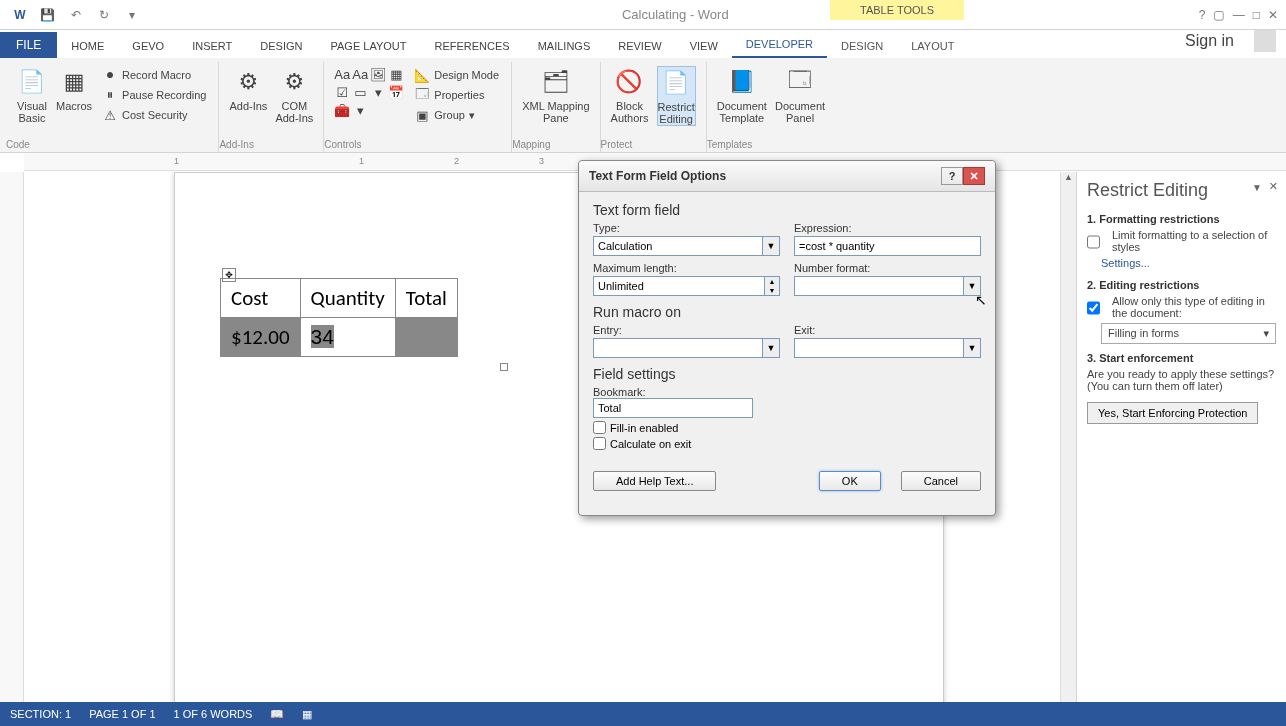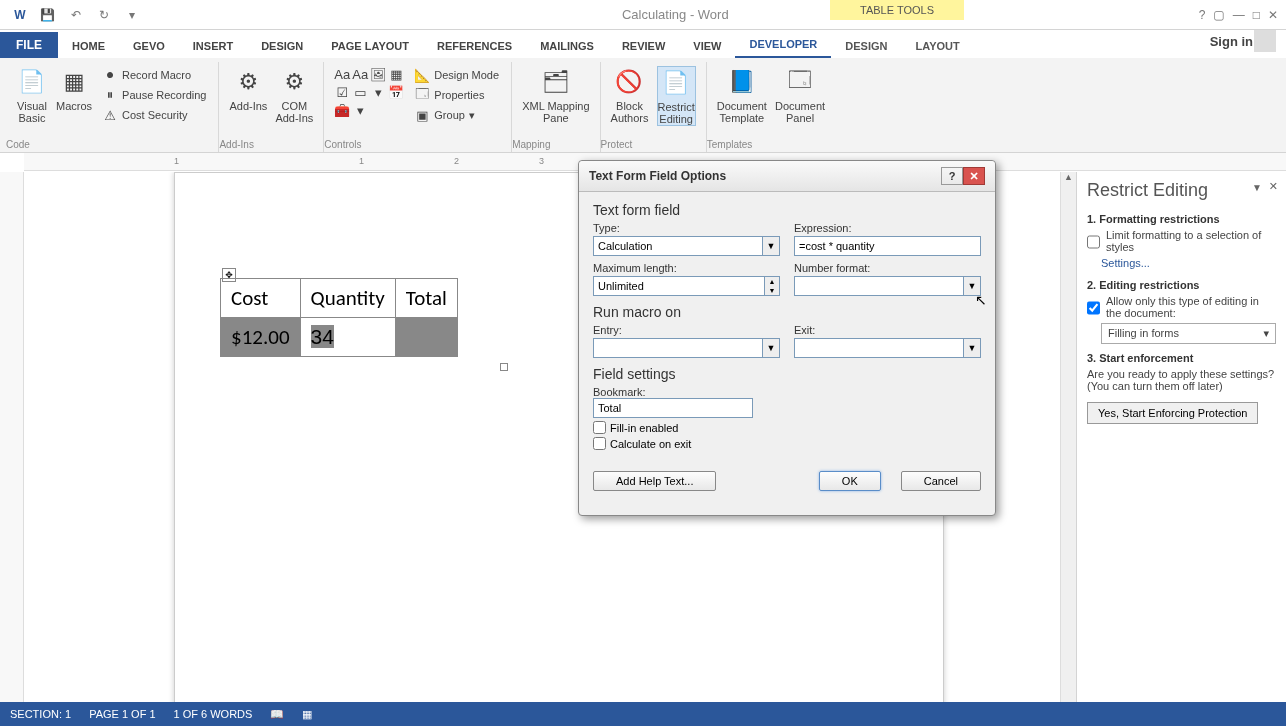--- a/index.html
+++ b/index.html
@@ -7,26 +7,26 @@
 
 
 .titlebar { height: 30px; background: #fff; border-bottom: 1px solid #d4d4d4; display: flex; align-items: center; font-size: 12px; color: #777; }
 .qat { display: flex; align-items: center; gap: 4px; padding: 0 8px; }
 .qat-btn { width: 24px; height: 24px; display: flex; align-items: center; justify-content: center; cursor: pointer; }
 .title-center { flex: 1; text-align: center; color: #888; font-size: 13px; }
 .title-right { display: flex; align-items: center; gap: 8px; padding-right: 8px; }
 .table-tools { position: absolute; left: 830px; top: 0; background: #fff59d; padding: 4px 30px; font-size: 11px; color: #555; }
 
 
-.ribbon-tabs { height: 28px; background: #fff; display: flex; align-items: flex-end; padding-left: 0; font-size: 12px; position: relative; font-weight: bold; }
+.ribbon-tabs { height: 28px; background: #fff; display: flex; align-items: flex-end; padding-left: 0; font-size: 12px; position: relative; }
 .file-tab { background: #2b579a; color: #fff; padding: 6px 16px; font-size: 12px; }
 .tab { padding: 6px 14px; color: #444; cursor: pointer; text-transform: uppercase; font-size: 11px; }
 .tab.active { color: #2b579a; border-bottom: 2px solid #2b579a; }
 .tab.context { color: #555; }
-.signin { margin-left: auto; padding: 6px 10px; color: #444; font-size: 13px; display: flex; align-items: center; gap: 1px;}
+.signin { margin-left: auto; padding: 6px 10px; color: #444; font-size: 16px; display: flex; align-items: center; gap: 20px;}
 .avatar { width: 22px; height: 22px; background: #ddd; }
 
 
 .ribbon { height: 95px; background: #f3f3f3; border-bottom: 1px solid #d4d4d4; display: flex; padding: 4px 6px 0 6px; font-size: 11px; color: #444; }
 .group { border-right: 1px solid #d8d8d8; padding: 0 10px; display: flex; flex-direction: column; align-items: center; position: relative; }
 .group-label { position: absolute; bottom: 2px; left: 0; right: 0; color: #888; font-size: 10px; }
 .group-body { display: flex; gap: 8px; align-items: flex-start; padding-top: 4px; height: 72px; }
 .big-btn { display: flex; flex-direction: column; align-items: center; gap: 2px; cursor: pointer; text-align: center; font-size: 11px; }
 .ico { width: 32px; height: 32px; display: flex; align-items: center; justify-content: center; font-size: 22px; }
 .vstack { display: flex; flex-direction: column; gap: 2px; }
@@ -51,21 +51,21 @@
 .doc-table .tot { background: #888; width: 60px; }
 .move-handle { position: absolute; left: 222px; top: 268px; width: 14px; height: 14px; border: 1px solid #888; background: #fff; display: flex; align-items: center; justify-content: center; font-size: 9px; }
 .resize-handle { position: absolute; left: 500px; top: 363px; width: 8px; height: 8px; border: 1px solid #888; background: #fff; }
 
 
 .side-pane { width: 210px; border-left: 1px solid #d4d4d4; background: #fff; padding: 8px 10px; font-size: 11px; color: #444; position: relative; }
 .pane-title { font-size: 18px; color: #555; margin-bottom: 12px; font-weight: 300; }
 .pane-close { position: absolute; right: 8px; top: 8px; cursor: pointer; color: #666; }
 .pane-dd { position: absolute; right: 24px; top: 10px; cursor: pointer; color: #666; font-size: 10px; }
 .sec-head { font-weight: bold; font-size: 11px; margin: 8px 0 4px 0; color: #333; }
-.chk-row { display: flex; gap: 6px; margin: 4px 0; }
+.chk-row { display: flex; gap: 12px; margin: 4px 0; }
 .chk-row input { margin-top: 2px; }
 .link-txt { color: #2b579a; cursor: pointer; margin: 4px 0 10px 14px; }
 .sel-box { border: 1px solid #aaa; padding: 3px 6px; margin: 4px 0 8px 14px; display: flex; justify-content: space-between; cursor: pointer; background: #fff; }
 .btn-enforce { border: 1px solid #999; background: #f0f0f0; padding: 4px 10px; cursor: pointer; margin-top: 6px; font-size: 11px; }
 
 
 .overlay-dialog { position: absolute; left: 578px; top: 160px; width: 418px; background: #f0f0f0; border: 1px solid #888; box-shadow: 3px 3px 8px rgba(0,0,0,0.4); z-index: 100; border-radius: 4px; }
 .dlg-title { background: linear-gradient(#fafafa,#e5e5e5); padding: 6px 10px; font-size: 12px; font-weight: bold; color: #333; border-bottom: 1px solid #bbb; display: flex; align-items: center; border-radius: 4px 4px 0 0; }
 .dlg-title-btns { margin-left: auto; display: flex; gap: 0; }
 .dlg-tb { width: 22px; height: 18px; border: 1px solid #999; display: flex; align-items: center; justify-content: center; font-size: 11px; cursor: pointer; }

